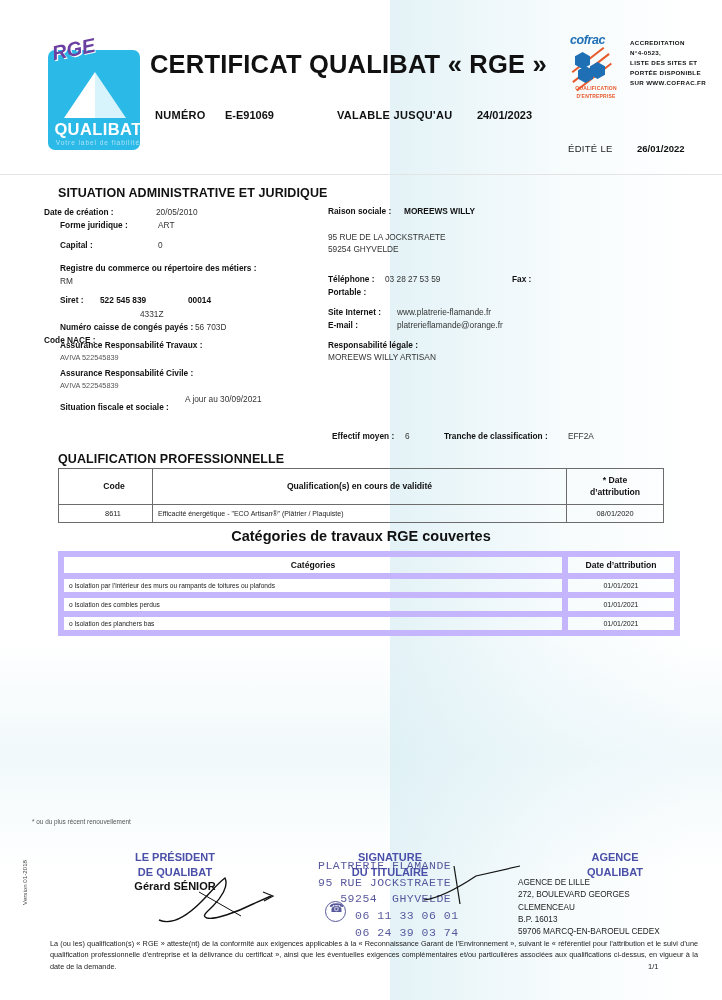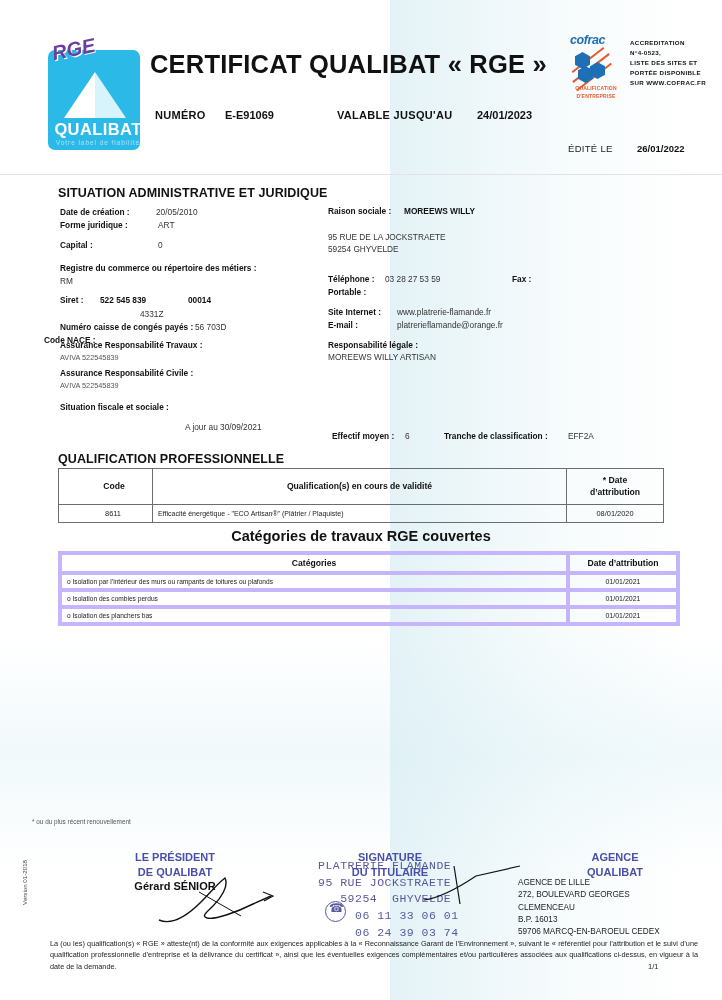--- a/index.html
+++ b/index.html
@@ -60,21 +60,21 @@
   table{border-collapse:collapse;position:absolute;}
   .qt{left:58px;top:468px;width:606px;}
   .qt th,.qt td{border:1px solid #6c6c6c;}
   .qt th{font-size:8.6px;font-weight:bold;color:#111;padding:6px 3px;line-height:1.35;}
   .qt td{font-size:7px;color:#222;padding:4px 5px;}
   .qt .c-code{width:68px;text-align:center;padding-left:20px;}
   .qt .c-date{width:86px;text-align:center;}
   .qt td.c-code,.qt td.c-date{font-size:7.4px;text-align:center;}
 
   .ct{left:58px;top:551px;width:622px;}
-  .ct th,.ct td{border:4px solid #c4b5fd;}
+  .ct th,.ct td{border:6px solid #c4b5fd;}
   .ct th{font-size:8.6px;font-weight:bold;color:#111;padding:3px;}
   .ct td{font-size:6.6px;color:#222;padding:3px 5px;}
   .ct .cc-date{width:96px;text-align:center;}
   .ct td.cc-date{font-size:7px;text-align:center;}
   .cat-title{position:absolute;left:0;top:528px;width:722px;text-align:center;
      font-size:14.5px;font-weight:bold;color:#111;}
 
   
   .foot-note{position:absolute;left:32px;top:818px;font-size:6.4px;color:#555;}
   .sig-head{position:absolute;text-align:center;font-size:11px;font-weight:bold;color:#4a4fa8;line-height:1.35;}
@@ -138,21 +138,21 @@
   <div class="accred" style="white-space:pre">ACCREDITATION
 N°4-0523,
 LISTE DES SITES ET
 PORTÉE DISPONIBLE
 SUR WWW.COFRAC.FR</div>
 
   <div class="hr-top"></div>
 
   <div class="sec-title" style="left:58px;top:186px;">SITUATION ADMINISTRATIVE ET JURIDIQUE</div>
 
-  <div class="lbl" style="left:60px;top:207px;">Date de création :</div>
+  <div class="lbl" style="left:44px;top:207px;">Date de création :</div>
   <div class="val" style="left:156px;top:207px;">20/05/2010</div>
   <div class="lbl" style="left:60px;top:220px;">Forme juridique :</div>
   <div class="val" style="left:158px;top:220px;">ART</div>
   <div class="lbl" style="left:60px;top:240px;">Capital :</div>
   <div class="val" style="left:158px;top:240px;">0</div>
 
   <div class="lbl" style="left:60px;top:263px;">Registre du commerce ou répertoire des métiers :</div>
   <div class="val" style="left:60px;top:276px;">RM</div>
 
   <div class="lbl" style="left:60px;top:295px;">Siret :</div>
@@ -164,21 +164,21 @@
 
   <div class="lbl" style="left:60px;top:322px;">Numéro caisse de congés payés :</div>
   <div class="val" style="left:195px;top:322px;">56   703D</div>
 
   <div class="lbl" style="left:60px;top:340px;">Assurance Responsabilité Travaux :</div>
   <div class="val-sm" style="left:60px;top:353px;">AVIVA 522545839</div>
   <div class="lbl" style="left:60px;top:368px;">Assurance Responsabilité Civile :</div>
   <div class="val-sm" style="left:60px;top:381px;">AVIVA 522545839</div>
 
   <div class="lbl" style="left:60px;top:402px;">Situation fiscale et sociale :</div>
-  <div class="val" style="left:185px;top:422px;">A  jour au 30/09/2021</div>
+  <div class="val" style="left:185px;top:394px;">A  jour au 30/09/2021</div>
 
   <div class="lbl" style="left:328px;top:206px;">Raison sociale :</div>
   <div class="val-b" style="left:404px;top:206px;">MOREEWS WILLY</div>
   <div class="val" style="left:328px;top:232px;">95 RUE DE LA JOCKSTRAETE</div>
   <div class="val" style="left:328px;top:244px;">59254 GHYVELDE</div>
 
   <div class="lbl" style="left:328px;top:274px;">Téléphone :</div>
   <div class="val" style="left:385px;top:274px;">03 28 27 53 59</div>
   <div class="lbl" style="left:512px;top:274px;">Fax :</div>
   <div class="val" style="left:545px;top:274px;"></div>

